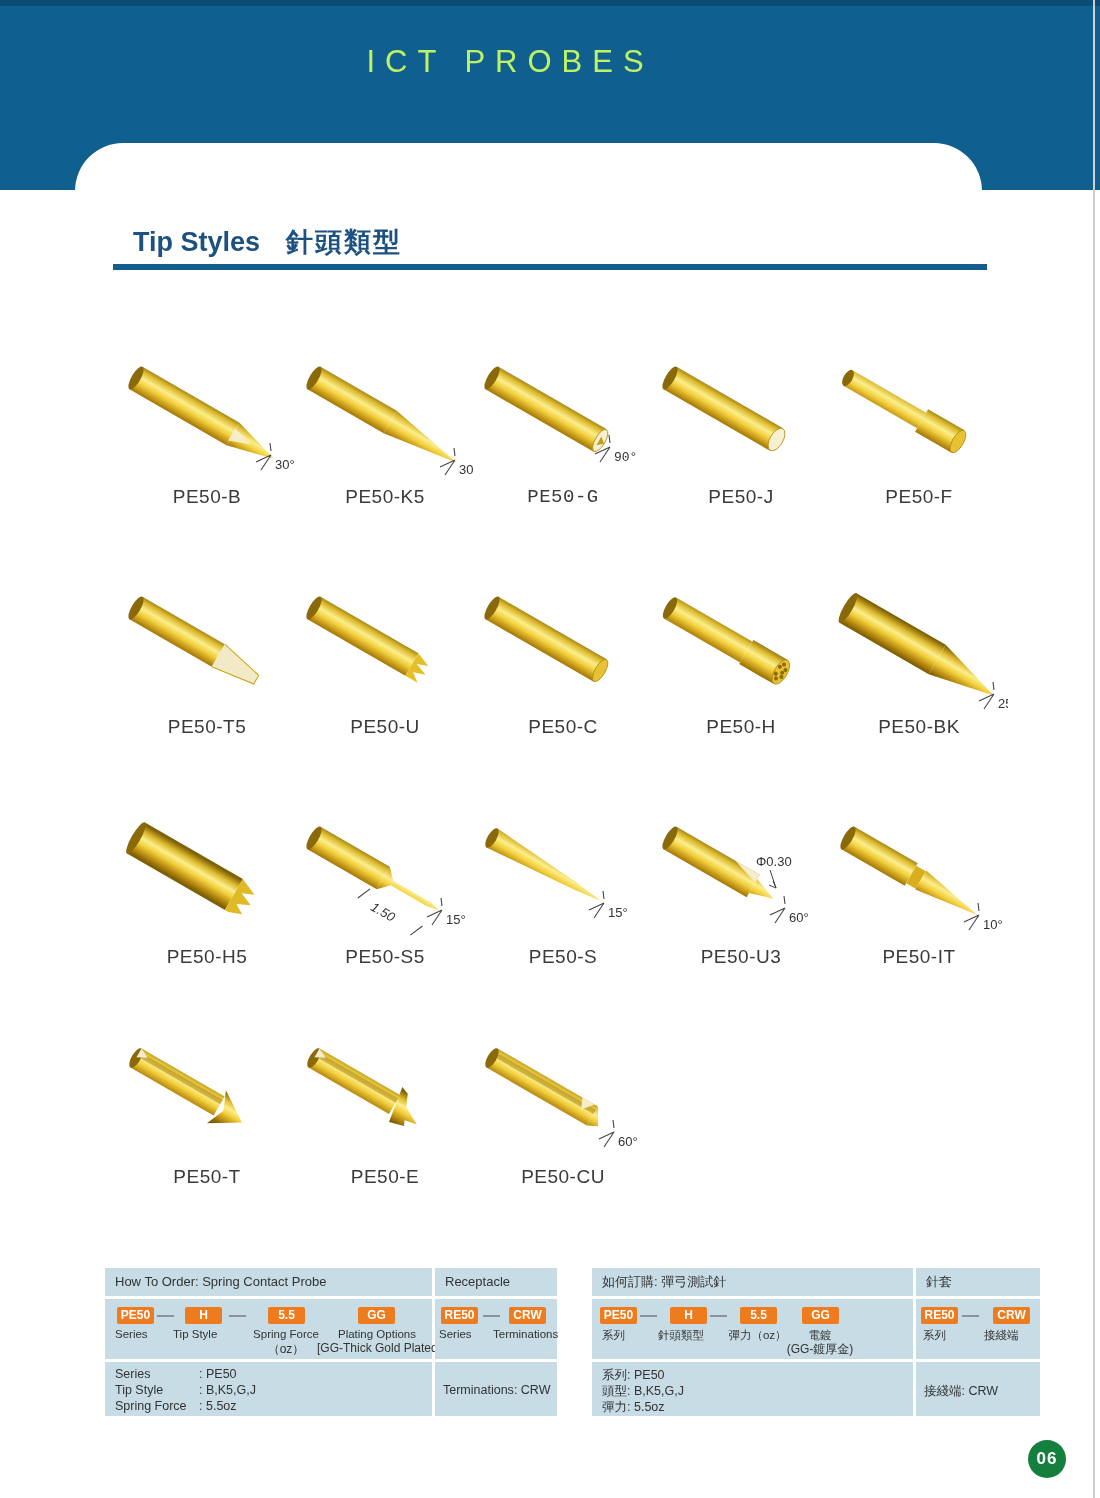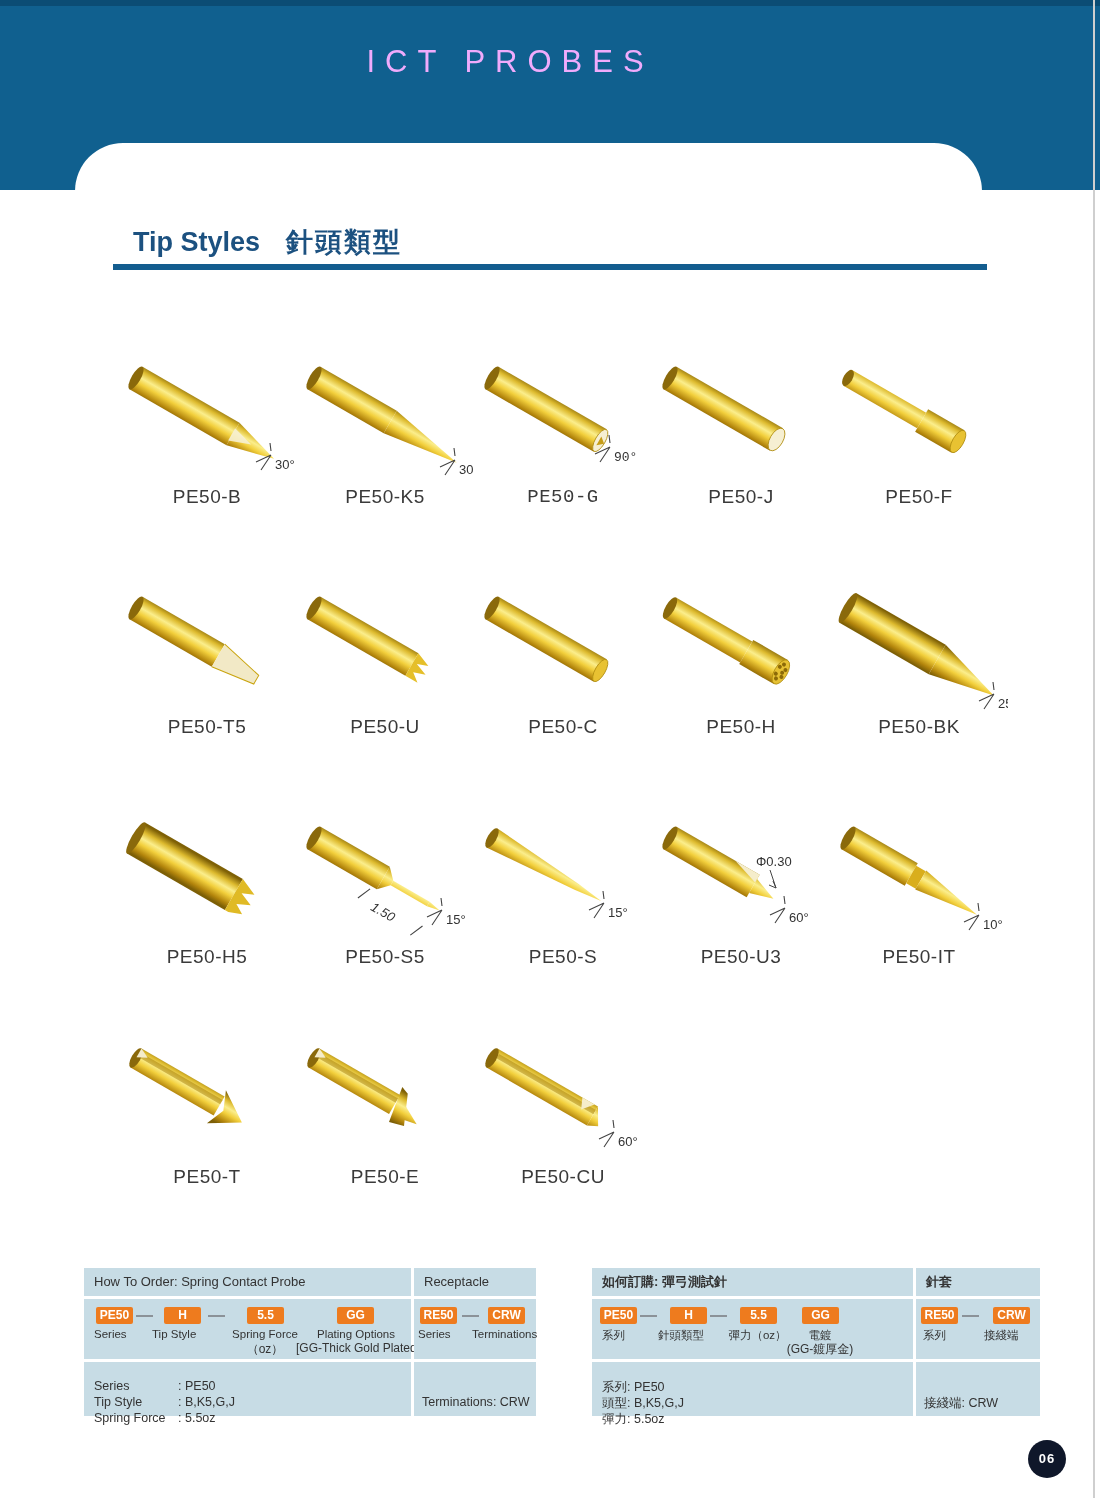--- a/index.html
+++ b/index.html
@@ -1,21 +1,21 @@
 <!DOCTYPE html>
 <html><head>
 <meta charset="utf-8">
 <style>
   html,body{margin:0;padding:0;background:#e8e8e8;}
   #stage{position:relative;width:1100px;height:1498px;background:#ffffff;overflow:hidden;
          font-family:"Liberation Sans","DejaVu Sans",sans-serif;margin:0 auto;}
   
   .hdr{position:absolute;left:0;top:0;width:1100px;height:190px;background:#10608F;}
   .hdr-topline{position:absolute;left:0;top:0;width:1100px;height:6px;background:#0B4C74;}
-  .hdr-title{position:absolute;left:0;top:44px;width:1020px;text-align:center;color:#f0abfc;
+  .hdr-title{position:absolute;left:0;top:44px;width:1020px;text-align:center;color:#bef264;
              font-size:31px;letter-spacing:10px;font-weight:500;}
   .sheet{position:absolute;left:75px;top:143px;width:907px;height:120px;background:#ffffff;
          border-radius:48px 48px 0 0;}
   .body-white{position:absolute;left:0;top:190px;width:1100px;height:1308px;background:#ffffff;}
   .edge-line{position:absolute;left:1093px;top:0;width:2px;height:1498px;background:#CFCFCF;}
   .tc{position:absolute;width:500px;text-align:right;color:#1a1a1a;font-size:21px;}
   .tc1{left:487px;top:150px;}
   .tc2{left:487px;top:184px;}
   
   .sec{position:absolute;left:133px;top:224px;font-size:27px;font-weight:bold;color:#1C5180;}
@@ -27,32 +27,32 @@
   .plabel{position:absolute;left:0;top:138px;width:178px;text-align:center;font-size:19px;
           color:#3A3A3A;letter-spacing:0.5px;}
   .ann{font-size:13px;fill:#333;}
   .ann.i{font-style:italic;}
   
   .otable{position:absolute;height:148px;}
   .band{position:absolute;background:#C7DCE5;}
   .t-head-main,.t-head-side{position:absolute;top:0;height:28px;background:#C7DCE5;
         font-size:13px;color:#333;line-height:28px;}
   .t-head-main span,.t-head-side span{margin-left:10px;}
-  .zh-t .t-head-main,.zh-t .t-head-side{font-weight:bold;}
+  .zh-t .t-head-main,.zh-t .t-head-side{font-weight:normal;}
   .obox{position:absolute;top:8px;width:37px;height:17px;background:#EE7B1E;border-radius:2px;
         color:#fff;font-size:12px;font-weight:bold;text-align:center;line-height:17px;}
   .odash{position:absolute;top:16px;height:2px;background:#8B9298;}
   .blabel{position:absolute;top:29px;font-size:11.5px;color:#333;white-space:nowrap;}
   .bsublabel{position:absolute;top:42px;font-size:12px;color:#333;white-space:nowrap;}
   .ctr{text-align:center;}
-  .drow{position:absolute;font-size:12.5px;color:#333;white-space:nowrap;margin-top:12px;}
+  .drow{position:absolute;font-size:12.5px;color:#333;white-space:nowrap;}
   .drow .k{display:inline-block;}
   .en-k{width:84px;}
   .pagenum{position:absolute;left:1028px;top:1440px;width:38px;height:38px;border-radius:50%;
-           background:#0f172a;color:#fff;font-size:13px;font-weight:bold;text-align:center;
+           background:#15803d;color:#fff;font-size:17px;font-weight:bold;text-align:center;
            line-height:38px;letter-spacing:1px;}
 </style>
 </head>
 <body>
 
 <div id="stage">
 
   <svg width="0" height="0" style="position:absolute" aria-hidden="true">
     <defs>
       <linearGradient id="lgGold" gradientUnits="userSpaceOnUse" x1="0" y1="-16" x2="0" y2="16">
@@ -299,21 +299,21 @@
             <polygon points="98,-11 112,-11 103,0" fill="#F6EDC9"></polygon>
             <polygon points="116,-11 126,6 116,11" fill="url(#lgGold)"></polygon>
           </g>
           <path d="M 140,104 l -15,7 M 140,104 l -10,15 M 139,92 l 1,8" stroke="#444" stroke-width="1.1" fill="none"></path>
           <text x="144" y="118" class="ann">60°</text>
         </svg>
         <div class="plabel">PE50-CU</div>
       </div>
     </div>
 
-  <div id="table-en" class="otable" style="left: 84px; top: 1268px; width: 360px;">
+  <div id="table-en" class="otable" style="left: 105px; top: 1268px; width: 360px;">
       <div class="t-head-main" style="left:0;width:327px"><span>How To Order: Spring Contact Probe</span></div>
       <div class="t-head-side" style="left:330px;width:122px"><span>Receptacle</span></div>
       <div class="band" style="left:0;top:31px;width:327px;height:60px">
         <div class="obox" style="left:12px">PE50</div>
         <div class="blabel" style="left:10px">Series</div>
         <div class="obox" style="left:80px">H</div>
         <div class="blabel" style="left:68px">Tip Style</div>
         <div class="obox" style="left:163px">5.5</div>
         <div class="blabel ctr" style="left:146px;width:70px">Spring Force</div>
         <div class="bsublabel ctr" style="left:146px;width:70px">（oz）</div>

